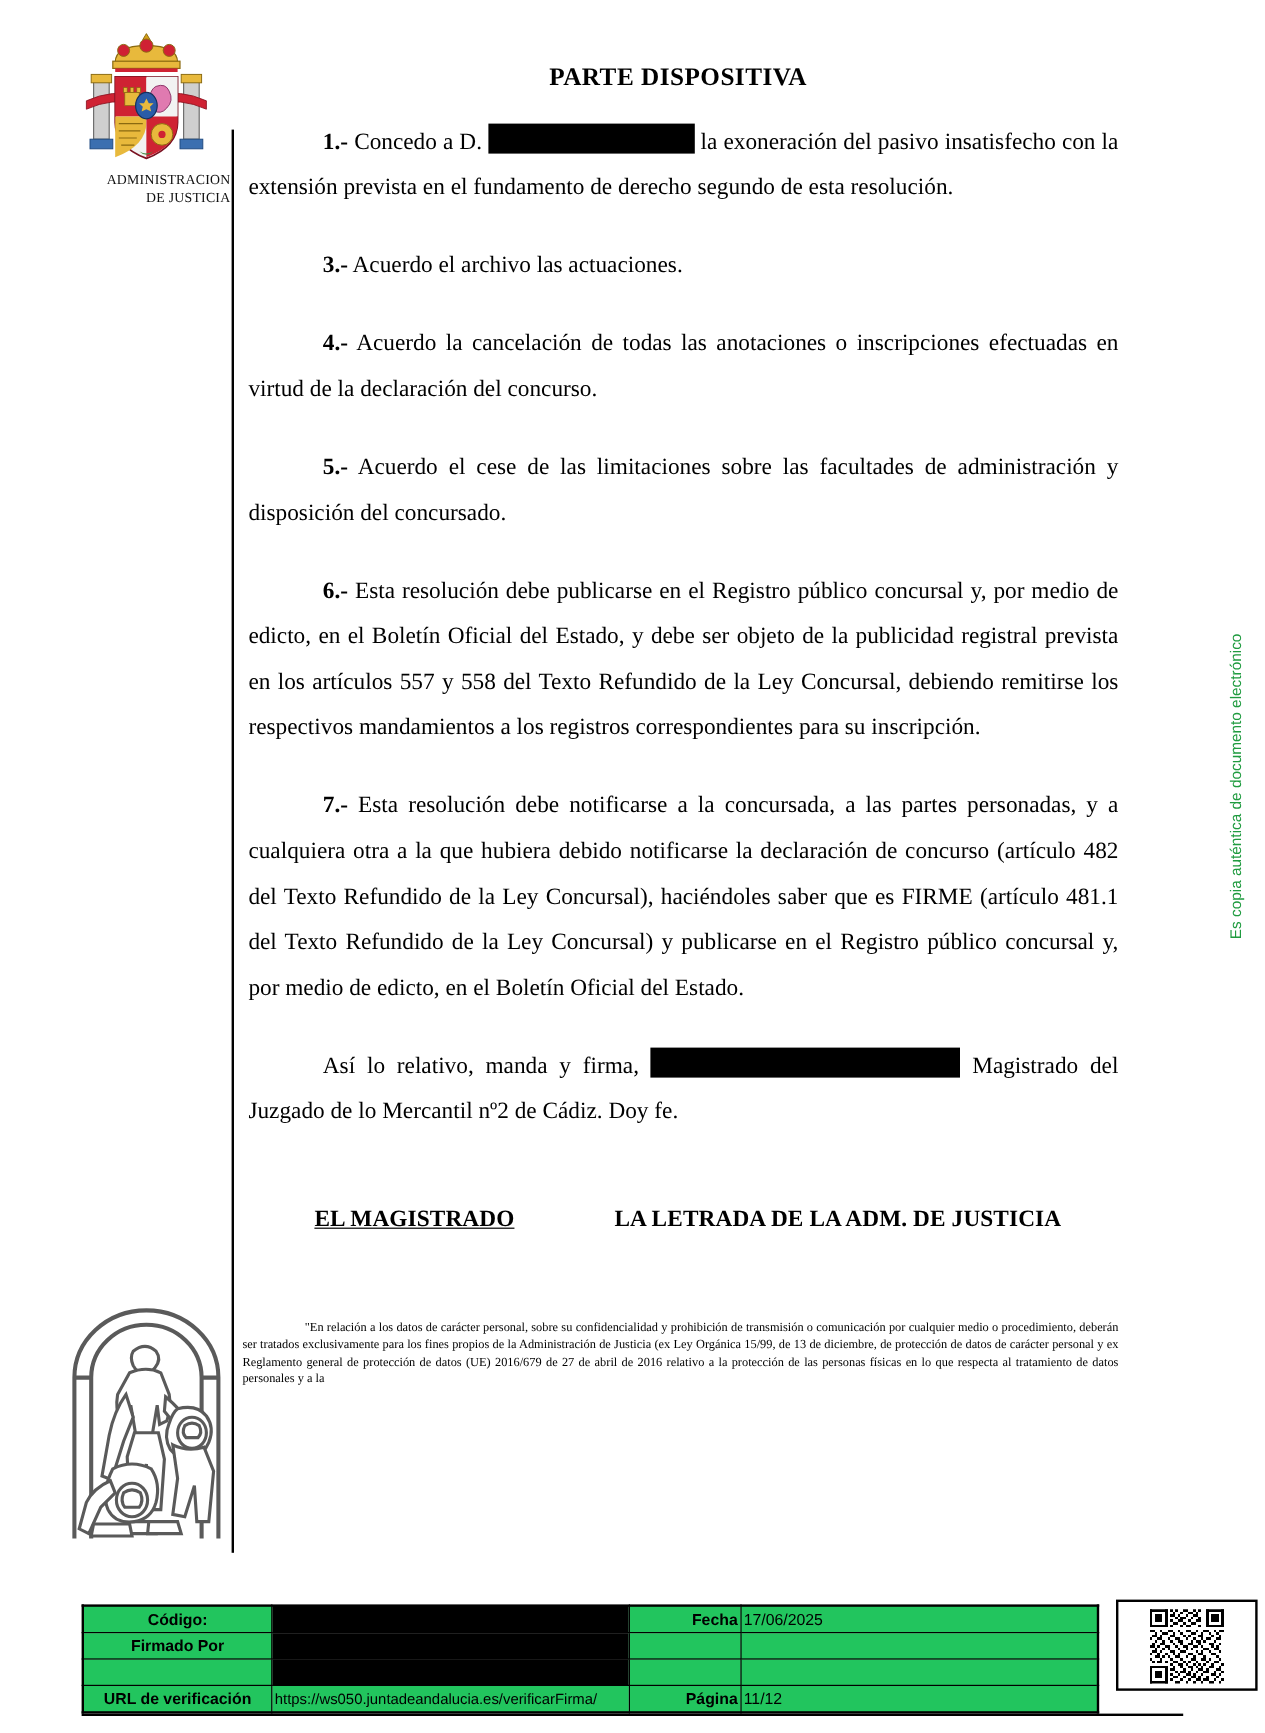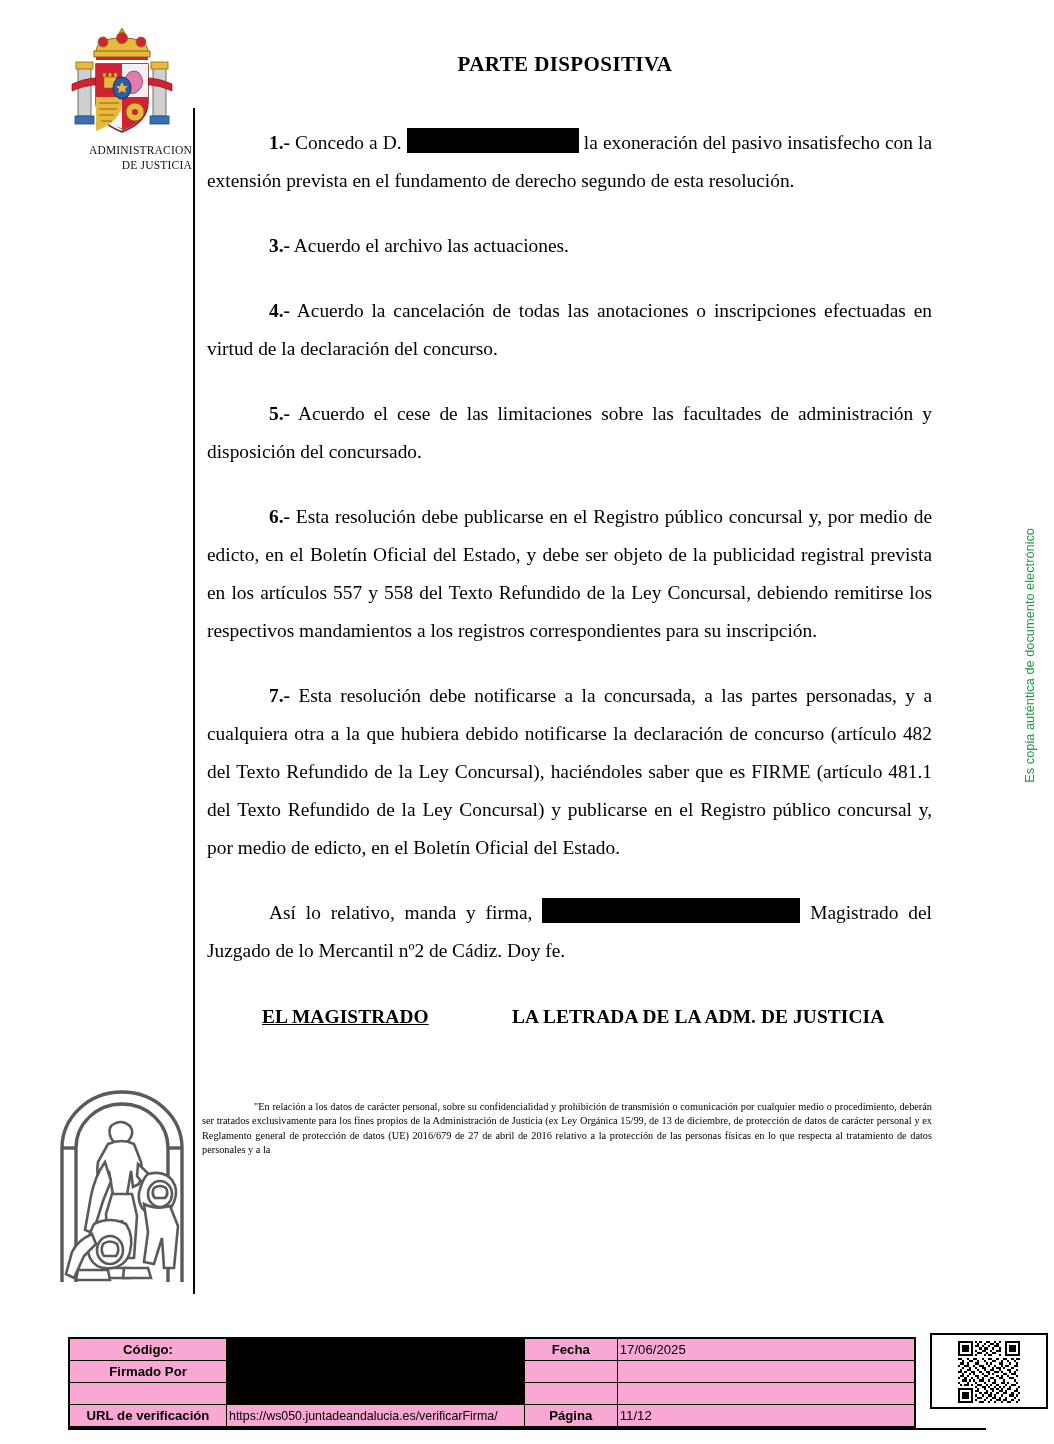--- a/index.html
+++ b/index.html
@@ -65,21 +65,21 @@
     width: 740px;
     text-align: center;
     font-weight: bold;
     font-size: 21px;
     letter-spacing: 0.4px;
   }
 
   .body-col {
     position: absolute;
     left: 207px;
-    top: 124px;
+    top: 100px;
     width: 725px;
   }
 
   p.para {
     margin: 0 0 27px 0;
     font-size: 19.4px;
     line-height: 38px;
     text-align: justify;
     text-indent: 62px;
     hyphens: none;
@@ -148,32 +148,32 @@
     font-family: "Liberation Sans", sans-serif;
     font-size: 13.2px;
     table-layout: fixed;
     width: 848px;
     border: 2px solid #000;
   }
   table.vtable td {
     border: 1px solid #000;
     height: 21px;
     padding: 0 2px;
-    background: #f9a8d4;
+    background: #22c55e;
   }
   td.lbl {
     background: #c8c8c8;
     font-weight: bold;
     text-align: center;
     width: 152px;
   }
   td.lbl-sm {
     background: #c8c8c8;
     font-weight: bold;
-    text-align: center;
+    text-align: right;
     width: 88px;
   }
   td.val { text-align: left; }
   td.black { background: #000 !important; }
   td.url { text-align: left; font-size: 12.4px; }
 
   .qr {
     position: absolute;
     left: 862px;
     top: -4px;

